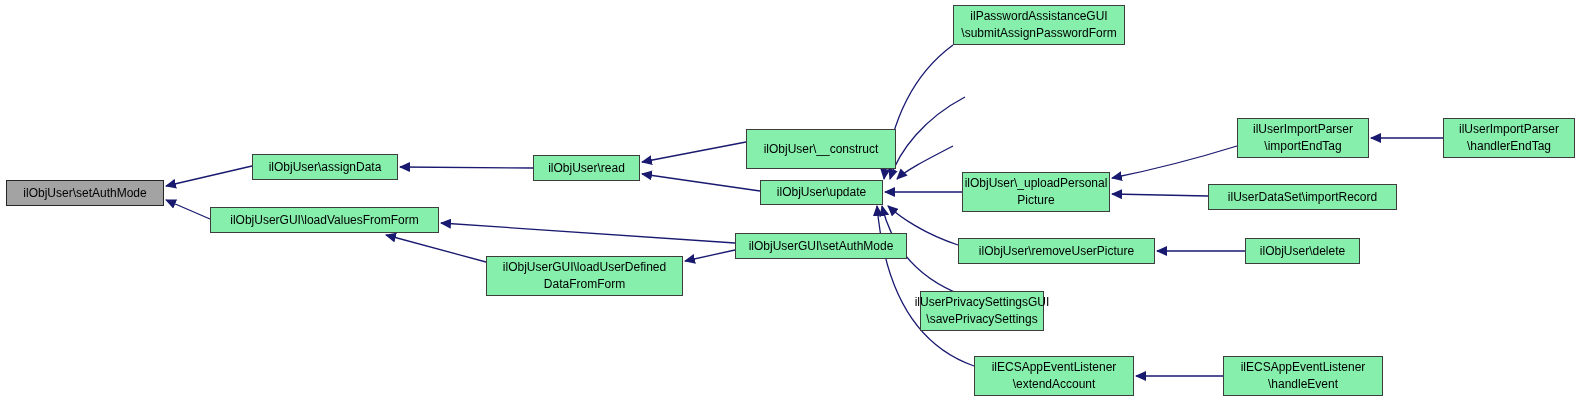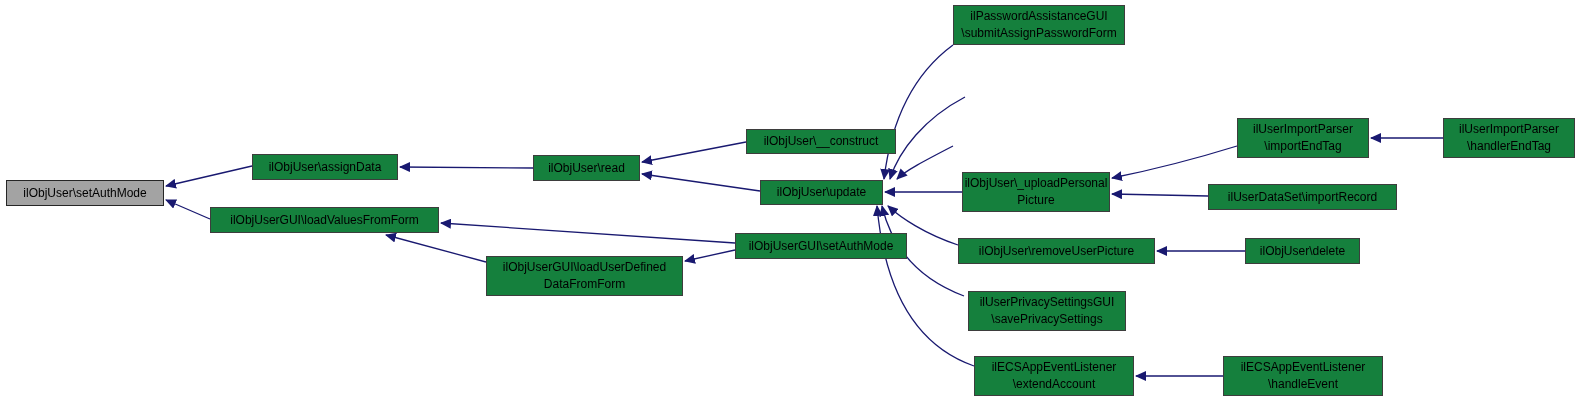--- a/index.html
+++ b/index.html
@@ -23,21 +23,21 @@
     height: 403px;
   }
   .edge {
     fill: none;
     stroke: #191970;
     stroke-width: 1.3;
   }
   .node {
     position: absolute;
     box-sizing: border-box;
-    background: #15803d;
+    background: #86efac;
     border: 1.5px solid #3d3d3d;
     color: #000000;
     font-size: 12px;
     line-height: 1.38;
     display: flex;
     align-items: center;
     justify-content: center;
     text-align: center;
     white-space: pre-line;
     cursor: pointer;
@@ -81,21 +81,21 @@
   </svg>
 
   <div class="node hl" style="left:6px;top:180px;width:158px;height:26px">ilObjUser\setAuthMode</div>
 
   <div class="node" style="left:252px;top:154px;width:146px;height:26px">ilObjUser\assignData</div>
 
   <div class="node" style="left:210px;top:207px;width:229px;height:26px">ilObjUserGUI\loadValuesFromForm</div>
 
   <div class="node" style="left:533px;top:155px;width:107px;height:26px">ilObjUser\read</div>
 
-  <div class="node" style="left:746px;top:129px;width:150px;height:25px">ilObjUser\__construct</div>
+  <div class="node" style="left:746px;top:129px;width:150px;height:40px">ilObjUser\__construct</div>
 
   <div class="node" style="left:760px;top:180px;width:123px;height:25px">ilObjUser\update</div>
 
   <div class="node" style="left:735px;top:233px;width:172px;height:26px">ilObjUserGUI\setAuthMode</div>
 
   <div class="node" style="left:486px;top:256px;width:197px;height:40px">ilObjUserGUI\loadUserDefined
 DataFromForm</div>
 
   <div class="node" style="left:953px;top:5px;width:172px;height:40px">ilPasswordAssistanceGUI
 \submitAssignPasswordForm</div>
@@ -110,21 +110,21 @@
 
   <div class="node" style="left:1443px;top:118px;width:132px;height:40px">ilUserImportParser
 \handlerEndTag</div>
 
   <div class="node" style="left:1208px;top:184px;width:189px;height:26px">ilUserDataSet\importRecord</div>
 
   <div class="node" style="left:958px;top:238px;width:197px;height:26px">ilObjUser\removeUserPicture</div>
 
   <div class="node" style="left:1245px;top:238px;width:115px;height:26px">ilObjUser\delete</div>
 
-  <div class="node" style="left:968px;top:291px;width:158px;height:40px">ilUserPrivacySettingsGUI
+  <div class="node" style="left:920px;top:291px;width:124px;height:40px">ilUserPrivacySettingsGUI
 \savePrivacySettings</div>
 
   <div class="node" style="left:974px;top:356px;width:160px;height:40px">ilECSAppEventListener
 \extendAccount</div>
 
   <div class="node" style="left:1223px;top:356px;width:160px;height:40px">ilECSAppEventListener
 \handleEvent</div>
 
 </div>
 

